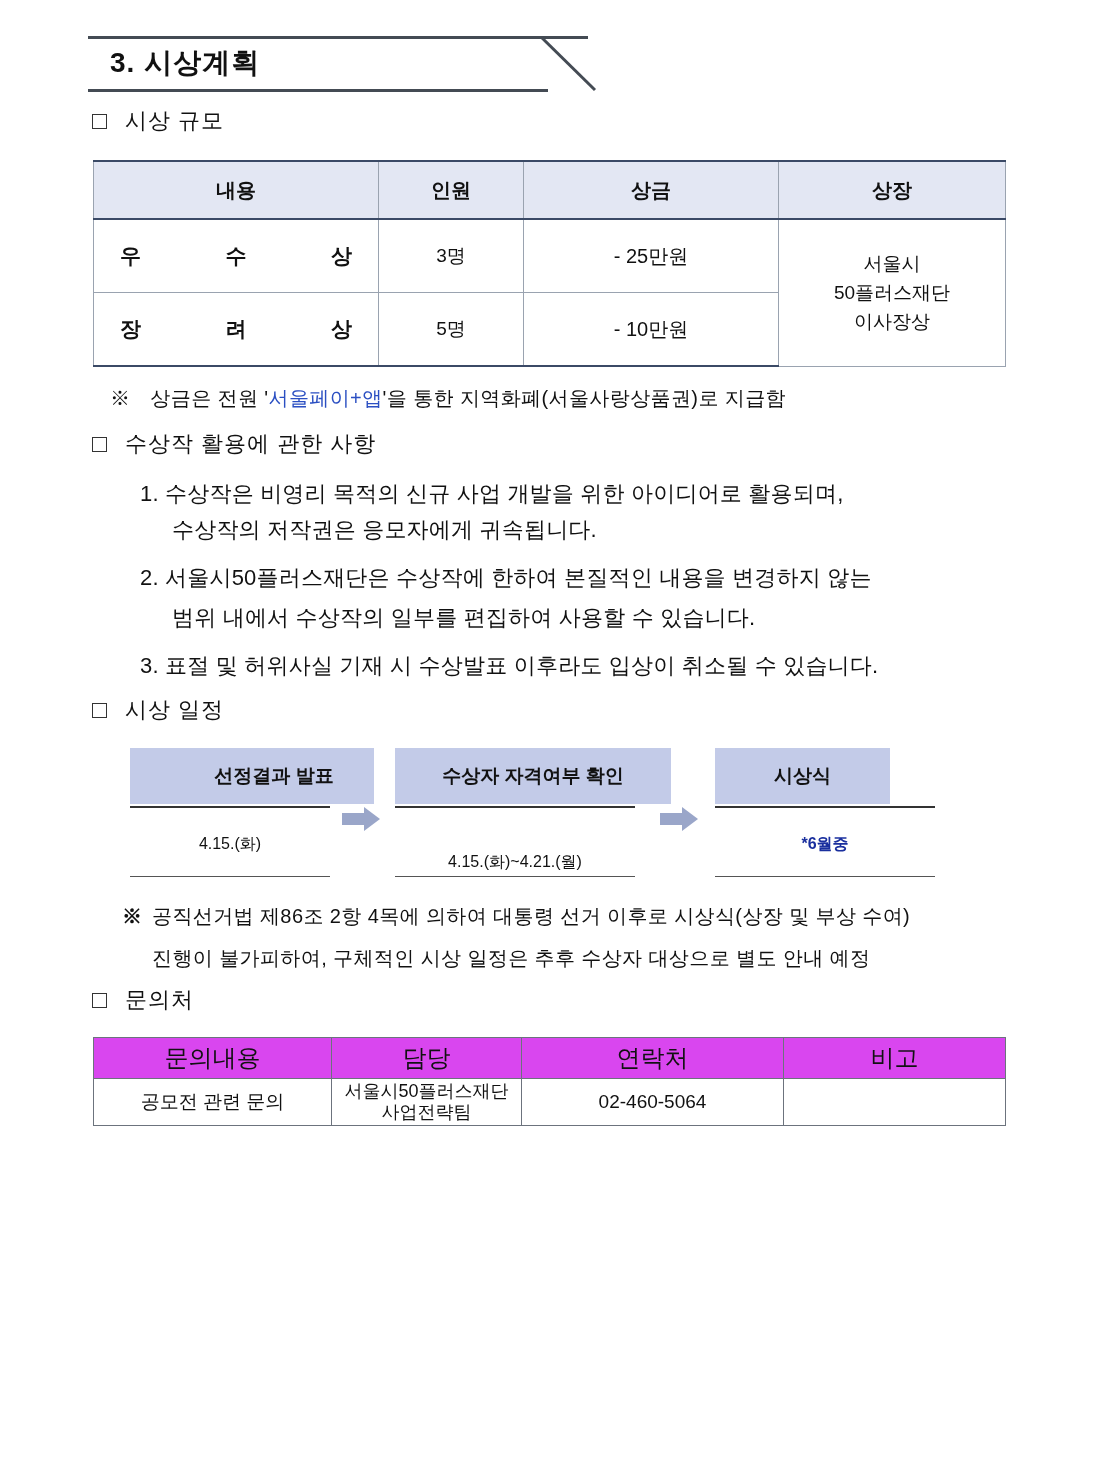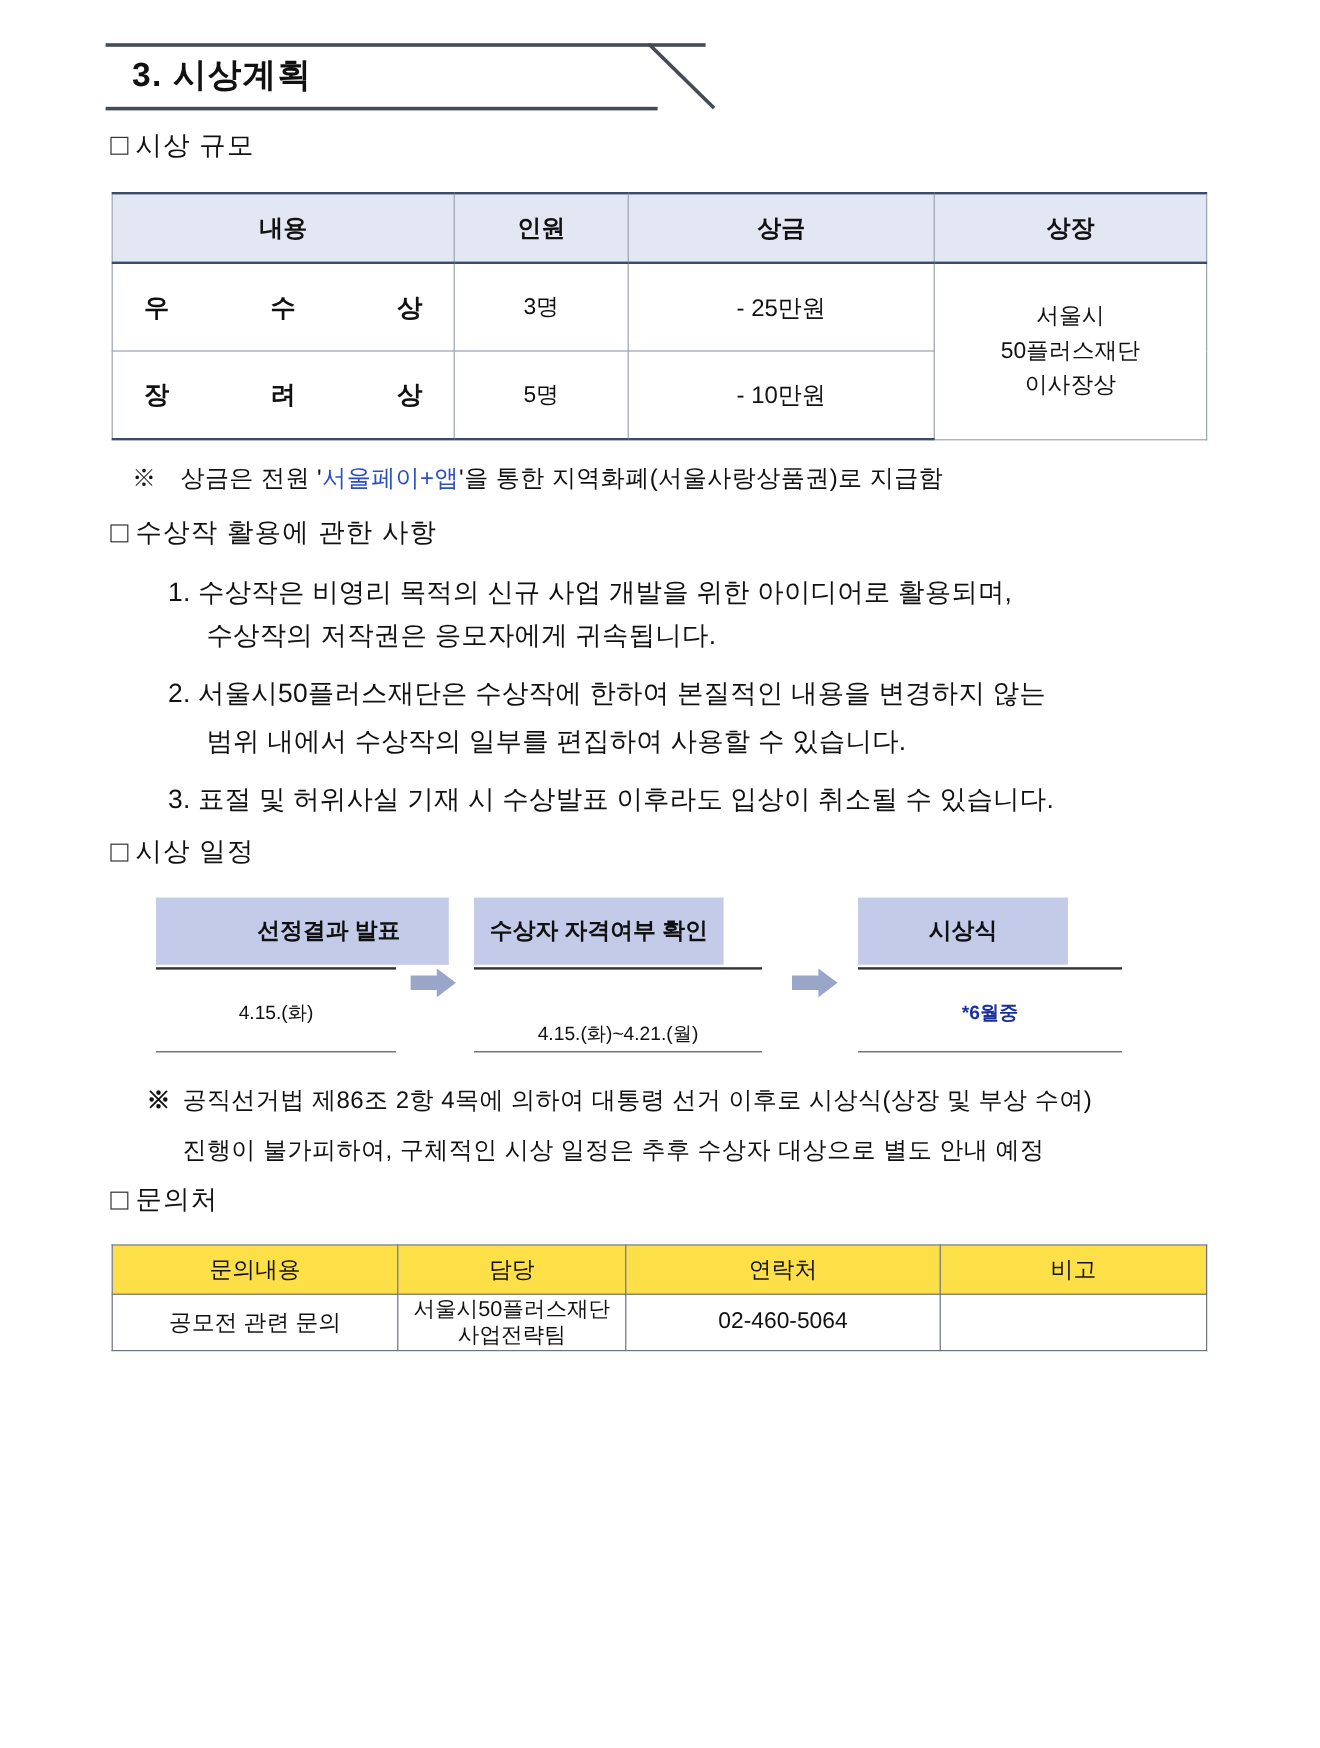--- a/index.html
+++ b/index.html
@@ -69,21 +69,21 @@
     letter-spacing: 1px;
     color: #111111;
     white-space: nowrap;
   }
 
   
   .bullet-row {
     position: absolute;
     display: flex;
     align-items: center;
-    gap: 6px;
+    gap: 18px;
     font-size: 22px;
     color: #111;
     white-space: nowrap;
     letter-spacing: 1px;
   }
   .sq {
     display: inline-block;
     width: 15px;
     height: 15px;
     border: 1.6px solid #333;
@@ -217,24 +217,24 @@
     font-size: 19px;
   }
   .tbl2 th, .tbl2 td {
     border: 1px solid #6c737d;
     text-align: center;
     vertical-align: middle;
     color: #111;
     padding: 0;
   }
   .tbl2 thead th {
-    background: #fde047;
+    background: #d946ef;
     height: 40px;
     font-weight: normal;
-    font-size: 19px;
+    font-size: 24px;
   }
   .tbl2 tbody td {
     height: 46px;
   }
   .two-line {
     line-height: 1.18;
     font-size: 18px;
     text-align: center;
   }
 </style>
@@ -335,21 +335,21 @@
       <span>선정결과 발표</span>
     </div>
     <div class="flow-underline" style="left:0px; top:58px;"></div>
     <div class="flow-caption" style="left:-10px; top:86px;">4.15.(화)</div>
     <div class="flow-rule" style="left:0px; top:128px;"></div>
 
     <svg class="arrow" style="left:212px;" viewBox="0 0 40 26">
       <polygon points="0,7 22,7 22,1 38,13 22,25 22,19 0,19" fill="#9aa6c9"></polygon>
     </svg>
 
-    <div class="flow-box" style="left:265px; top:0px; width:208px;">
+    <div class="flow-box" style="left:265px; top:0px; width:276px;">
       <span>수상자 자격여부 확인</span>
     </div>
     <div class="flow-underline" style="left:265px; top:58px; width:240px;"></div>
     <div class="flow-caption" style="left:275px; top:86px; width:220px;margin-top:18px;">4.15.(화)~4.21.(월)</div>
     <div class="flow-rule" style="left:265px; top:128px; width:240px;"></div>
 
     <svg class="arrow" style="left:530px;" viewBox="0 0 40 26">
       <polygon points="0,7 22,7 22,1 38,13 22,25 22,19 0,19" fill="#9aa6c9"></polygon>
     </svg>
 

